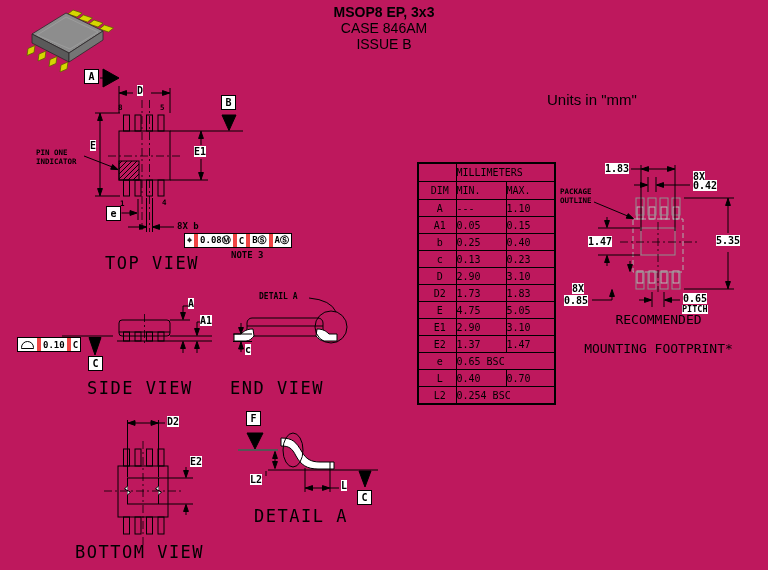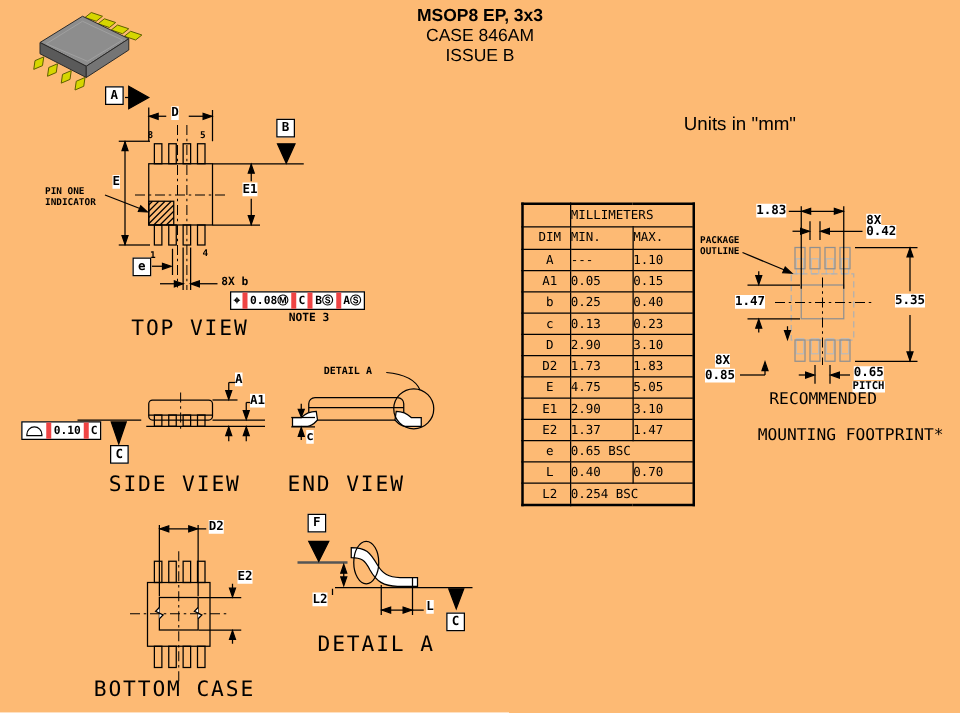--- a/index.html
+++ b/index.html
@@ -1,16 +1,16 @@
 <!DOCTYPE html>
 <html><head>
 <meta charset="utf-8">
 <style>
   html,body{margin:0;padding:0;background:#fff}
-  #page{position:relative;width:768px;height:570px;background:#fdba74;overflow:hidden;
+  #page{position:relative;width:768px;height:570px;background:#be185d;overflow:hidden;
         font-family:"Liberation Sans",sans-serif}
   #page svg{position:absolute;left:0;top:0}
   .hd{position:absolute;left:0;width:768px;text-align:center;color:#000;font-size:14px}
   .hd.b{font-weight:bold}
   .lb{position:absolute;color:#000;font:bold 9px "DejaVu Sans Mono","DejaVu Sans",monospace;
       white-space:pre;line-height:1.2}
   .dim{position:absolute;color:#000;font:bold 10px "DejaVu Sans Mono","DejaVu Sans",monospace;
        white-space:pre;background:#fff;line-height:1.1}
   .tiny{font-size:7.5px;line-height:1.2}
   .pin{position:absolute;color:#000;font:bold 7.5px "DejaVu Sans Mono",monospace}
@@ -332,41 +332,41 @@
   <div class="dim" style="left:188px;top:298px">A</div>
   <div class="dim" style="left:200px;top:315px">A1</div>
   <div class="vt" style="left:87px;top:378px">SIDE VIEW</div>
 
   <div class="lb" style="left:259px;top:292px;font-size:8px">DETAIL A</div>
   <div class="dim" style="left:245px;top:344px">c</div>
   <div class="vt" style="left:230px;top:378px">END VIEW</div>
 
   <div class="dim" style="left:167px;top:416px">D2</div>
   <div class="dim" style="left:190px;top:456px">E2</div>
-  <div class="vt" style="left:75px;top:542px">BOTTOM CASE</div>
+  <div class="vt" style="left:75px;top:542px">BOTTOM VIEW</div>
 
   <div class="dbox" style="left:246px;top:411px">F</div>
   <div class="dbox" style="left:357px;top:490px">C</div>
   <div class="dim" style="left:250px;top:474px">L2</div>
   <div class="dim" style="left:341px;top:480px">L</div>
   <div class="vt" style="left:254px;top:506px">DETAIL A</div>
 
   <div class="lb tiny" style="left:560px;top:187px">PACKAGE
 OUTLINE</div>
   <div class="dim" style="left:605px;top:163px">1.83</div>
   <div class="dim" style="left:693px;top:171px">8X</div>
   <div class="dim" style="left:693px;top:180px">0.42</div>
   <div class="dim" style="left:588px;top:236px">1.47</div>
   <div class="dim" style="left:716px;top:235px">5.35</div>
   <div class="dim" style="left:572px;top:283px">8X</div>
   <div class="dim" style="left:564px;top:295px">0.85</div>
   <div class="dim" style="left:683px;top:293px">0.65</div>
   <div class="dim" style="left:682px;top:305px;font-size:8.5px">PITCH</div>
   <div class="ft" style="left:571px;top:312px">RECOMMENDED</div>
-  <div class="ft" style="left:593px;top:341px">MOUNTING FOOTPRINT*</div>
+  <div class="ft" style="left:571px;top:341px">MOUNTING FOOTPRINT*</div>
 
   <table id="dims">
     <colgroup>
         <col style="width:38px">
         <col style="width:50px">
         <col style="width:49px">
       </colgroup>
     <tbody>
         <tr class="h">
       <td class="d"></td>

